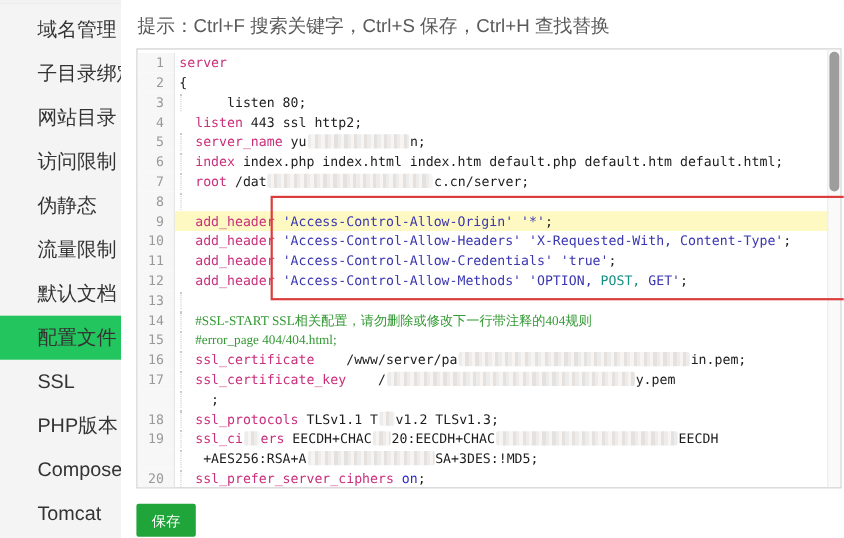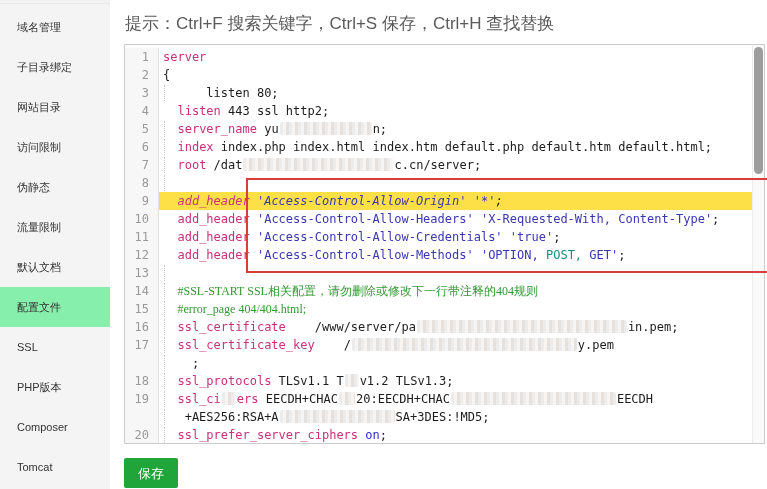--- a/index.html
+++ b/index.html
@@ -5,36 +5,36 @@
   html,body{margin:0;padding:0;}
   body{
     width:767px;height:489px;position:relative;overflow:hidden;
     background:#ffffff;font-family:"Liberation Sans","DejaVu Sans",sans-serif;
     -webkit-font-smoothing:antialiased;
   }
   .top-line{position:absolute;left:0;top:0;width:767px;height:3px;background:#f2f2f2;border-bottom:1px solid #e9e9e9;}
 
   
   .sidebar{position:absolute;left:0;top:4px;width:110px;height:485px;background:#f4f4f4;padding-top:3px;box-sizing:border-box;}
-  .side-item{height:40px;line-height:40px;padding-left:17px;font-size:11px;color:#333;cursor:pointer;white-space:nowrap;}
-  .side-item.selected{background:#86efac;}
+  .side-item{height:40px;line-height:40px;padding-left:34px;font-size:18px;color:#333;cursor:pointer;white-space:nowrap;}
+  .side-item.selected{background:#22c55e;}
 
   
   .main{position:absolute;left:110px;top:0;width:657px;height:489px;background:#fff;}
   .hint{position:absolute;left:15px;top:12px;font-size:17px;color:#5a5a5a;}
 
   
   .editor{
     position:absolute;left:14px;top:44px;width:641px;height:400px;
     border:1px solid #cccccc;box-sizing:border-box;background:#fff;overflow:hidden;
     font-family:"DejaVu Sans Mono","Liberation Mono",monospace;font-size:12px;
   }
   .ed-body{position:absolute;left:0;top:0;right:12px;bottom:0;padding-top:3px;}
   .code-row{display:flex;height:18px;line-height:18px;position:relative;}
-  .code-row.active .code-cell{background:#fde047;font-style:italic;}
+  .code-row.active .code-cell{background:#fef9c3;}
   .gutter-cell{
     width:34px;flex:0 0 34px;text-align:right;padding-right:9px;box-sizing:border-box;
     color:#999;background:#f7f7f7;border-right:1px solid #e3e3e3;font-size:12px;user-select:none;
   }
   .code-cell{flex:1;white-space:pre;padding-left:4px;color:#1c1c1c;position:relative;overflow:hidden;}
   .indent-guide{position:absolute;left:5px;top:1px;bottom:1px;border-left:1px dotted #c9c9c9;}
   .tk-kw{color:#c9307c;}
   .tk-str{color:#3a36b0;}
   .tk-atom{color:#2c2cc8;}
   .tk-teal{color:#148f82;}

